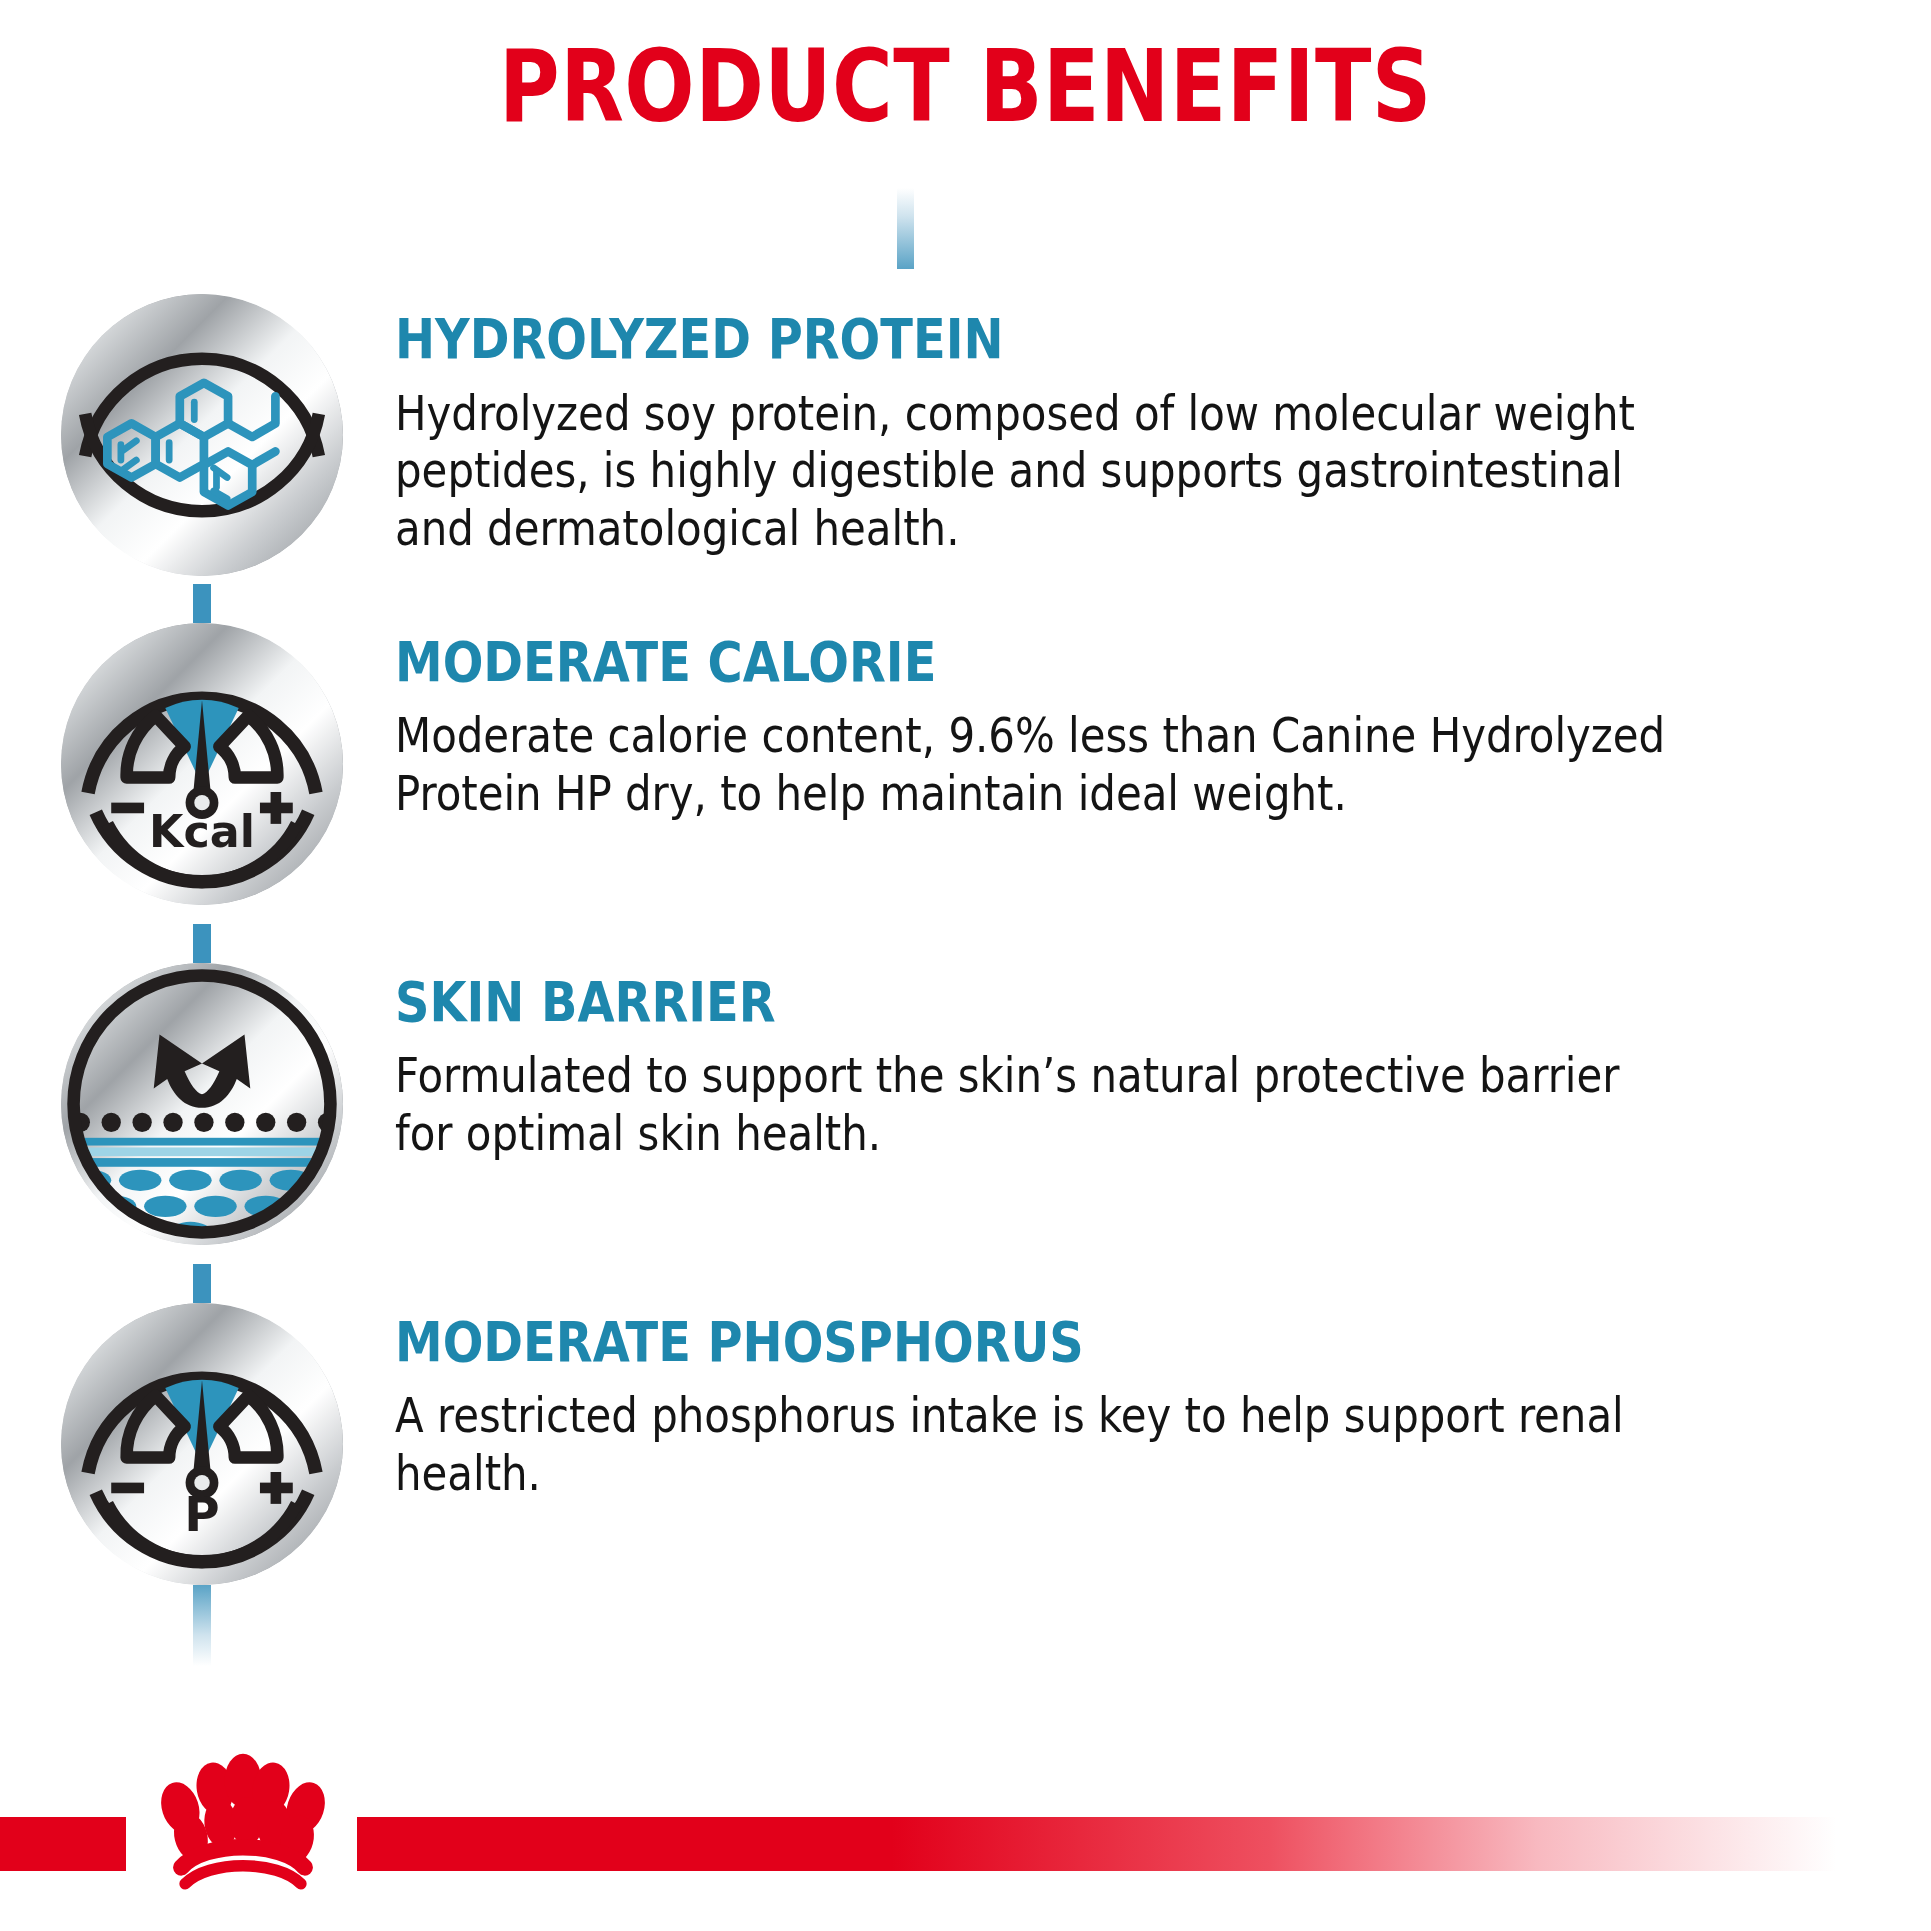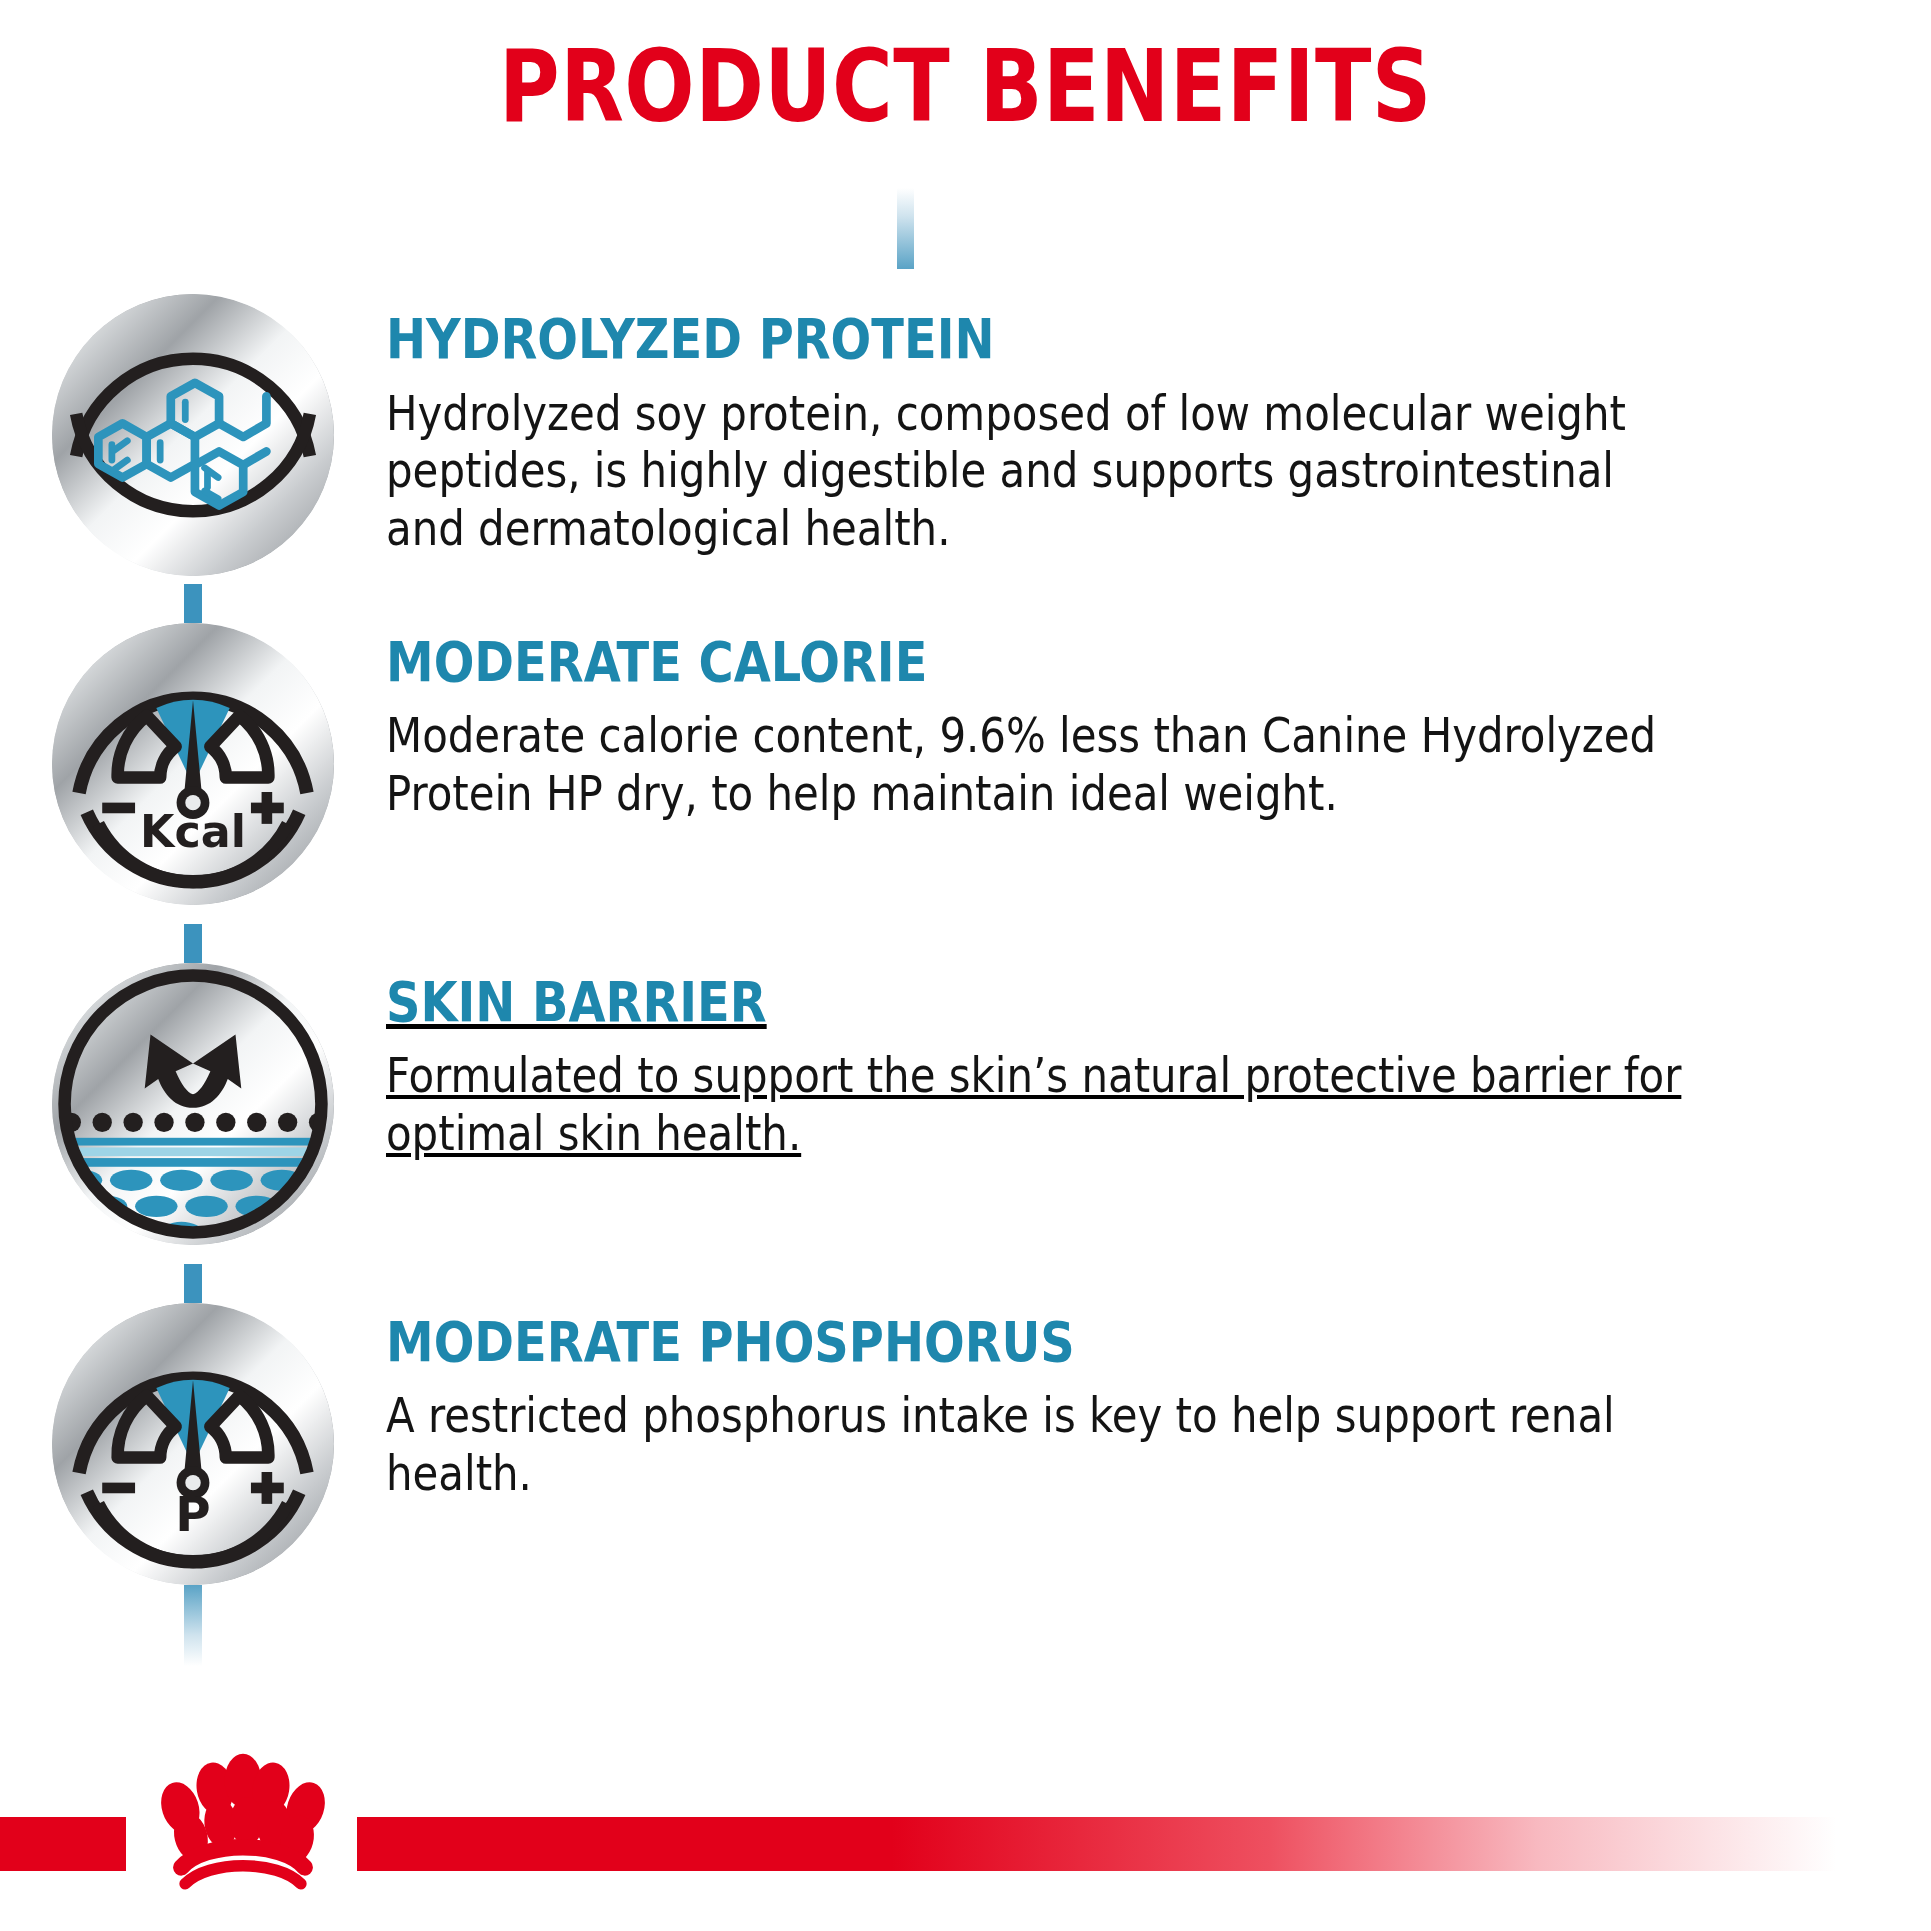--- a/index.html
+++ b/index.html
@@ -39,20 +39,21 @@
     display: flex;
     align-items: flex-start;
     min-height: 290px;
   }
   .icon-col {
     width: 386px;
     flex: 0 0 386px;
     position: relative;
     display: flex;
     justify-content: center;
+    margin-left: 9px;
   }
   .text-col {
     flex: 1 1 auto;
     padding-right: 87px;
     padding-top: 17.4px;
   }
 
   
   .connector {
     position: absolute;
@@ -229,21 +230,21 @@
         </svg>
       </div>
       <div class="connector" style="top:340px; height:39px;"></div>
     </div>
     <div class="text-col" style="padding-top:50px;">
       <h2 class="benefit-title">MODERATE CALORIE</h2>
       <p class="benefit-body">Moderate calorie content, 9.6% less than Canine Hydrolyzed Protein HP dry, to help maintain ideal weight.</p>
     </div>
   </div>
 
-  <div class="row" style="min-height:340px;text-decoration:underline;">
+  <div class="row" style="min-height:340px;">
     <div class="icon-col">
       <div class="medallion" style="margin-top:39px;">
         <svg viewBox="0 0 292 292" xmlns="http://www.w3.org/2000/svg">
           <defs>
             <linearGradient id="m3" x1="0" y1="0" x2="1" y2="1">
               <stop offset="0%" stop-color="#fafbfb"></stop>
                 <stop offset="14%" stop-color="#d5d8da"></stop>
               <stop offset="30%" stop-color="#9fa3a7"></stop>
                 <stop offset="48%" stop-color="#f2f4f5"></stop>
               <stop offset="62%" stop-color="#ffffff"></stop>

